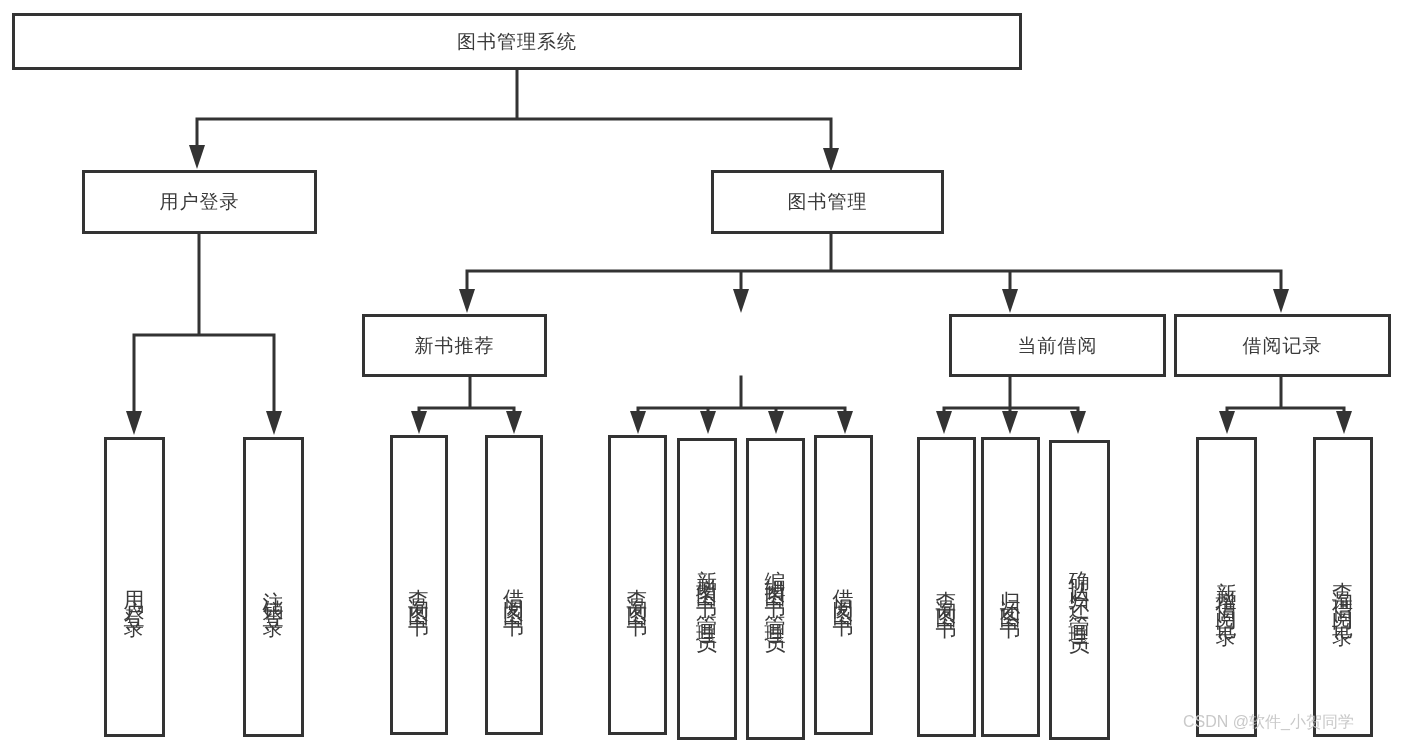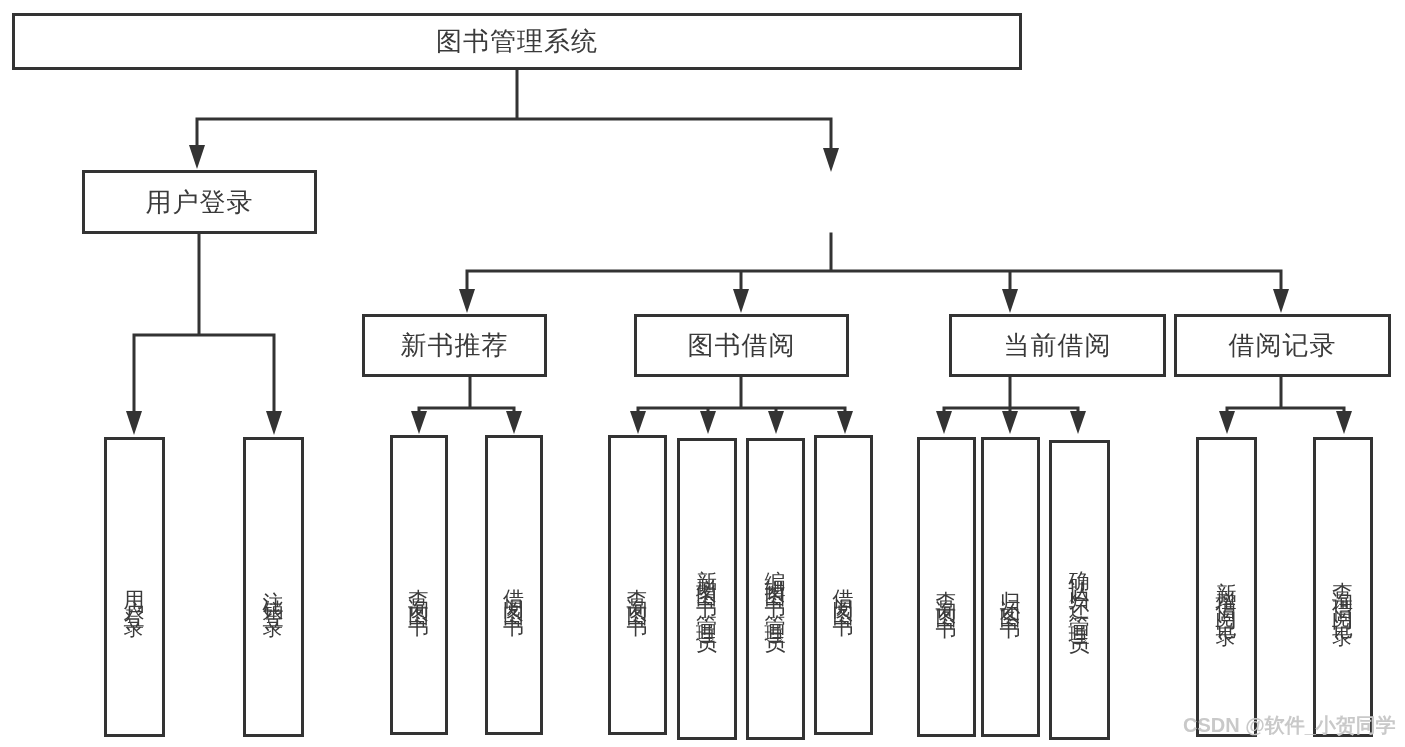--- a/index.html
+++ b/index.html
@@ -25,42 +25,41 @@
     position: absolute;
     box-sizing: border-box;
     border: 3px solid var(--line, #333333);
     background: #ffffff;
     display: flex;
     align-items: center;
     justify-content: center;
     color: var(--text, #3a3a3a);
   }
   .hbox span {
-    font-size: 26px;
+    font-size: 19px;
     letter-spacing: 1px;
     white-space: nowrap;
   }
   .vbox span {
     writing-mode: vertical-rl;
     text-orientation: mixed;
     font-size: 21px;
     line-height: 1;
     letter-spacing: 9px;
     padding-top: 9px; 
     white-space: nowrap;
   }
   .watermark {
     position: absolute;
     left: 1183px;
     top: 712px;
-    font-size: 20px;
+    font-size: 16px;
     color: var(--wm, #c9c9c9);
     white-space: nowrap;
     z-index: 5;
-    font-weight: bold;
   }
 </style>
 </head>
 <body>
 
 <div id="stage">
 
   <svg id="connectors" width="1405" height="747" viewBox="0 0 1405 747">
     <g stroke="#333333" stroke-width="3" fill="none" stroke-linecap="square">
 
@@ -108,33 +107,33 @@
     </g>
   </svg>
 
   <div class="box hbox" style="left:12px; top:13px; width:1010px; height:57px;">
     <span>图书管理系统</span>
   </div>
 
   <div class="box hbox" style="left:82px; top:170px; width:235px; height:64px;">
     <span>用户登录</span>
   </div>
+  <div class="box hbox" style="left:711px; top:170px; width:233px; height:64px;">
+    <span>图书管理</span>
+  </div>
 
   <div class="box vbox" style="left:104px; top:437px; width:61px; height:300px;">
     <span>用户登录</span>
   </div>
   <div class="box vbox" style="left:243px; top:437px; width:61px; height:300px;">
     <span>注销登录</span>
   </div>
 
   <div class="box hbox" style="left:362px; top:314px; width:185px; height:63px;">
     <span>新书推荐</span>
-  </div>
-  <div class="box hbox" style="left:634px; top:314px; width:215px; height:63px;">
-    <span>图书借阅</span>
   </div>
   <div class="box hbox" style="left:902px; top:314px; width:217px; height:63px;margin-left:47px;">
     <span>当前借阅</span>
   </div>
   <div class="box hbox" style="left:1174px; top:314px; width:217px; height:63px;">
     <span>借阅记录</span>
   </div>
 
   <div class="box vbox" style="left:390px; top:435px; width:58px; height:300px;">
     <span>查询图书</span>

